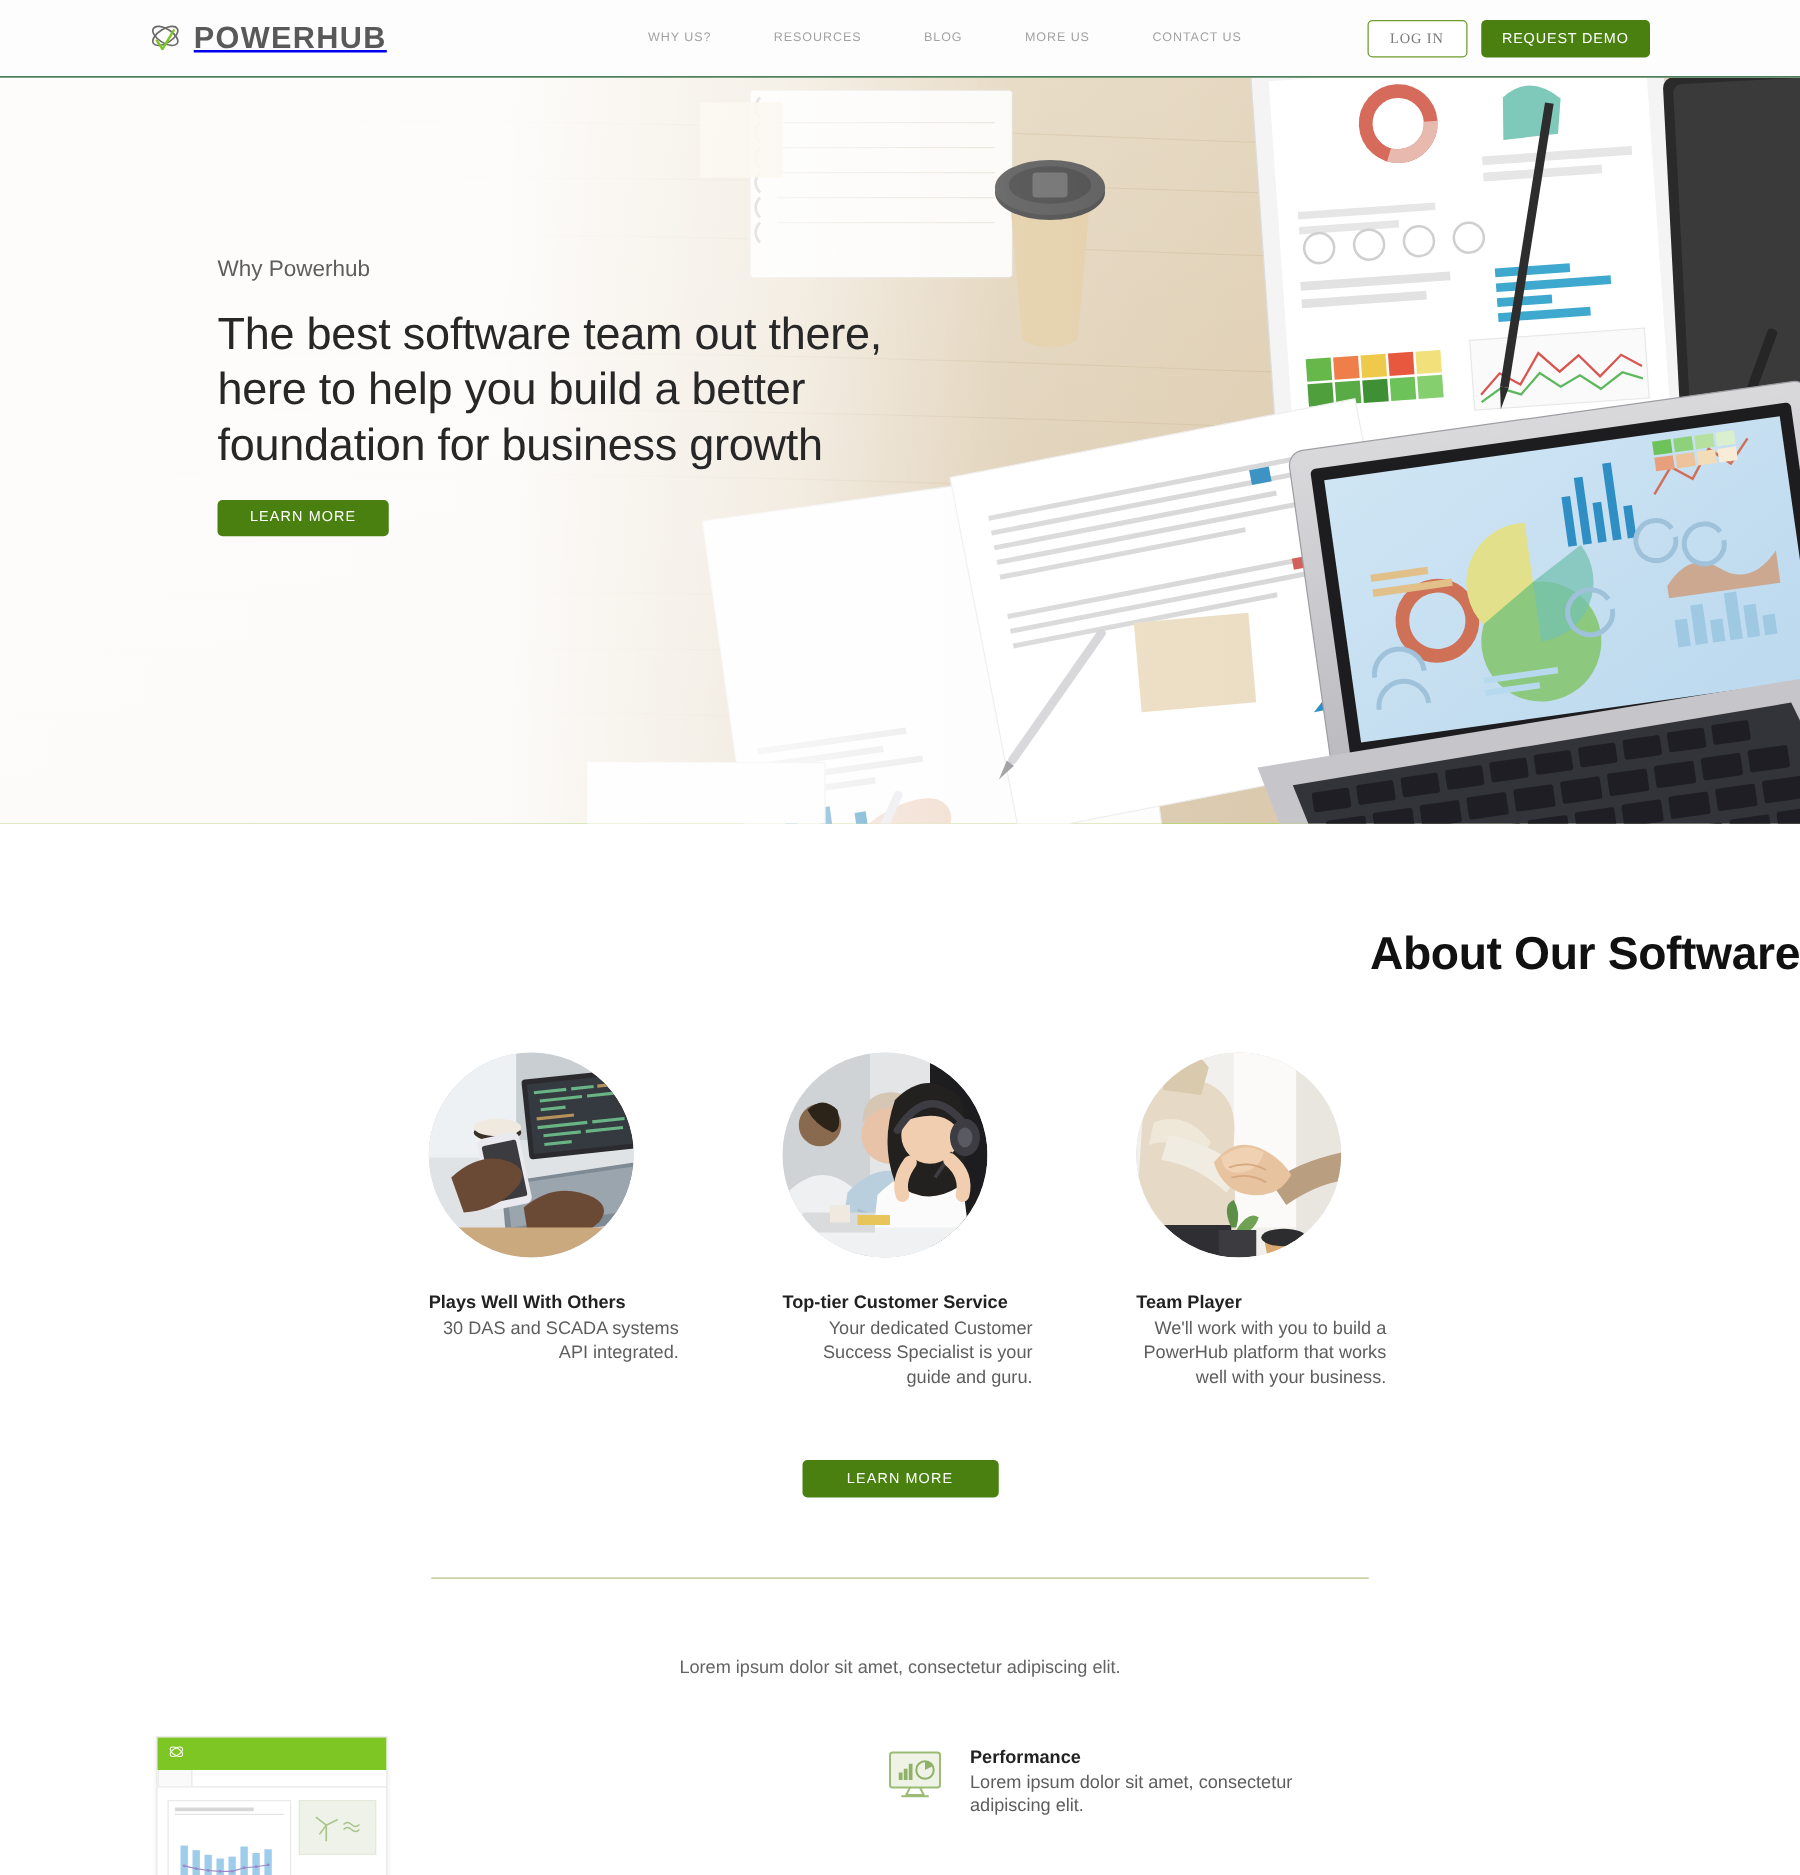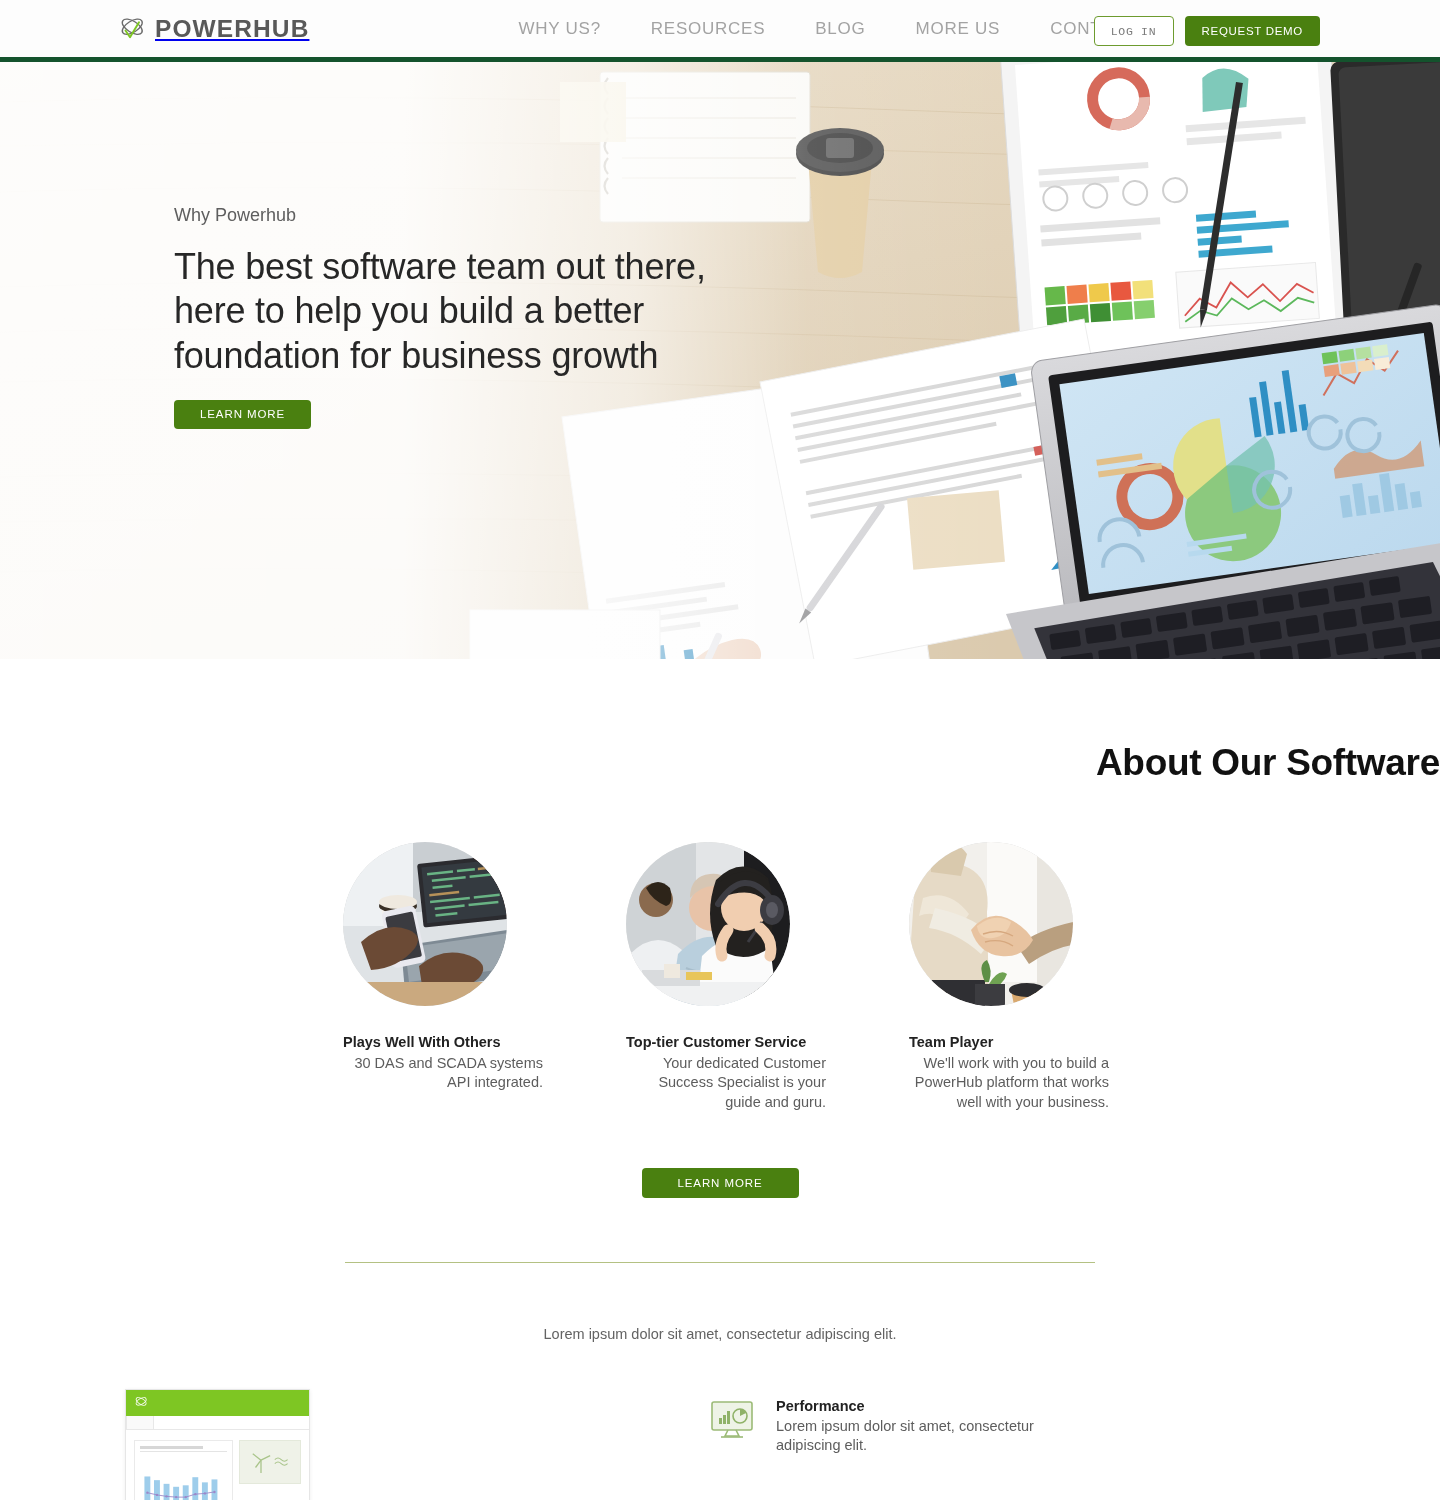--- a/index.html
+++ b/index.html
@@ -13,21 +13,21 @@
   }
 
   
   .header {
     position: relative;
     height: 62px;
     background: #fdfdfd;
     display: flex;
     align-items: center;
     z-index: 40;
-    border-bottom: 5px solid #14532d;
+    border-bottom: 1px solid #14532d;
   }
   .logo {
     display: flex;
     align-items: center;
     margin-left: 118px;
     gap: 7px;
   }
   .logo-mark { width: 30px; height: 30px; display: block; }
   .logo-word {
     font-size: 24.5px;
@@ -36,21 +36,21 @@
     color: #595959;
     font-family: "Liberation Sans", sans-serif;
   }
   .nav {
     display: flex;
     align-items: center;
     gap: 50px;
     margin-left: 209px;
   }
   .nav a {
-    font-size: 17px;
+    font-size: 10px;
     letter-spacing: 0.75px;
     color: #a3a3a3;
     text-decoration: none;
     white-space: nowrap;
   }
   .header-actions {
     position: absolute;
     right: 120px;
     top: 16px;
     display: flex;
@@ -59,21 +59,21 @@
   }
   .btn-login {
     width: 80px;
     height: 30px;
     border: 1px solid #6d9b2e;
     border-radius: 4px;
     background: #ffffff;
     color: #7b7b7b;
     font-size: 11.5px;
     letter-spacing: 0.7px;
-    font-family: Liberation Mono, monospace;
+    font-family: Liberation Serif, serif;
     cursor: pointer;
     display: flex; align-items: center; justify-content: center;
   }
   .btn-demo {
     height: 30px;
     padding: 0 17px;
     border: none;
     border-radius: 4px;
     background: #4a8010;
     color: #ffffff;

